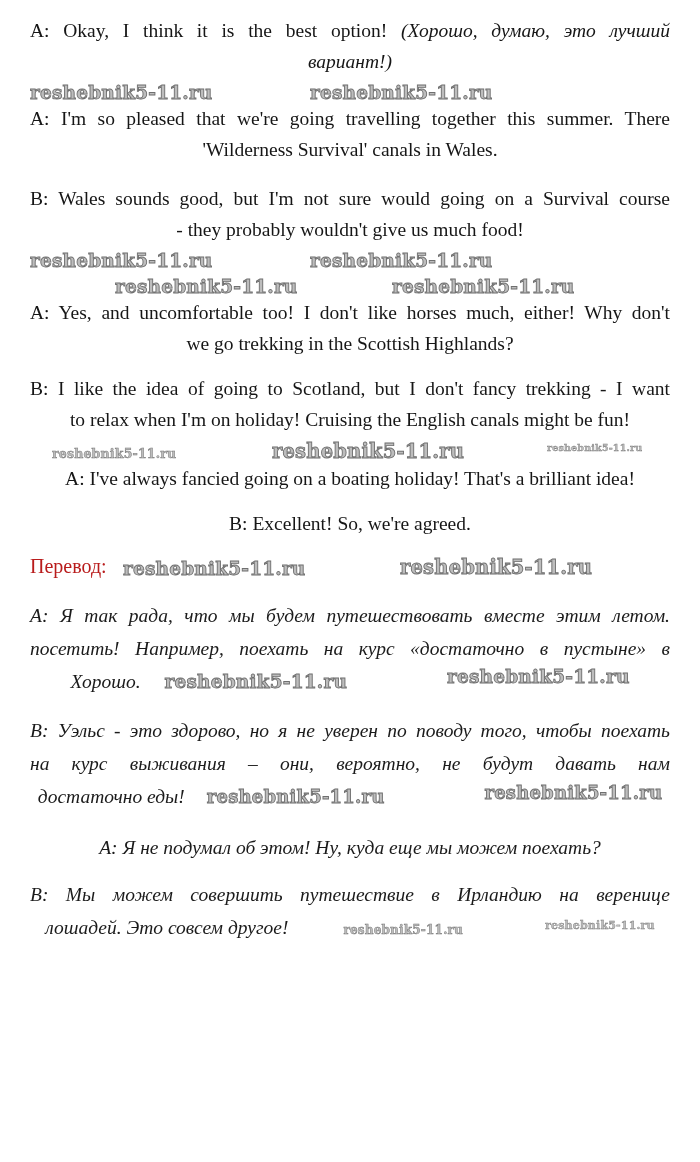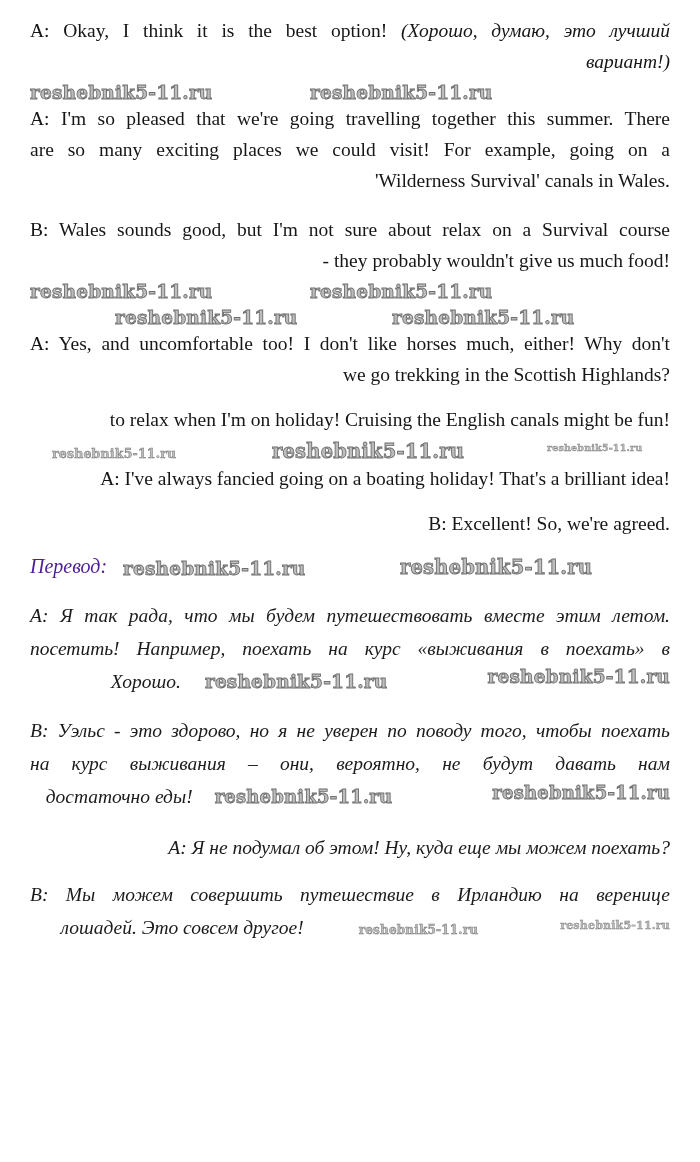--- a/index.html
+++ b/index.html
@@ -16,21 +16,21 @@
     width: 700px;
     height: 1132px;
     padding: 15px 30px 0 30px;
   }
   
   .para { margin: 0; }
   .ln {
     font-size: 19.5px;
     line-height: 31px;
     white-space: nowrap;
-    text-align: right;
+    text-align: center;
   }
   .ln.stretch {
     text-align: justify;
     text-align-last: justify;
   }
   .it { font-style: italic; }
   .ru .ln {
     font-style: italic;
     line-height: 33px;
     color: #1b1b1b;
@@ -61,22 +61,21 @@
   .raise5 { position: relative; top: -5px; }
   .raise10 { bottom: 10px !important; }
   .raise2  { bottom: 2px !important; }
   
   .perevod-row { position: relative; height: 30px; margin-top: 12px; }
   .perevod-row .wm { position: absolute; bottom: 2px; }
   .perevod-row .label {
     position: absolute;
     bottom: 3px;
     font-size: 20px;
-    color: #4c1d95;
-    font-style: italic;
+    color: #b91c1c;
   }
   
   .mt18 { margin-top: 18px; }
   .mt16 { margin-top: 16px; }
   .mt14 { margin-top: 14px; }
 </style>
 </head>
 <body>
 
 <div class="page">
@@ -86,26 +85,25 @@
     <div class="ln it">вариант!)</div>
   </div>
 
   <div class="wm-row">
     <span class="wm big" style="left:0;">reshebnik5-11.ru</span>
     <span class="wm big" style="left:280px;">reshebnik5-11.ru</span>
   </div>
 
   <div class="para">
     <div class="ln stretch">A: I'm so pleased that we're going travelling together this summer. There</div>
-    <div class="ln stretch">are so many exciting places we could visit! For example, going on a</div>
     <div class="ln">'Wilderness Survival' canals in Wales.</div>
   </div>
 
   <div class="para mt18">
-    <div class="ln stretch">B: Wales sounds good, but I'm not sure about relax on a Survival course</div>
+    <div class="ln stretch">B: Wales sounds good, but I'm not sure would going on a Survival course</div>
     <div class="ln">- they probably wouldn't give us much food!</div>
   </div>
 
   <div class="wm-row">
     <span class="wm big" style="left:0;">reshebnik5-11.ru</span>
     <span class="wm big" style="left:280px;">reshebnik5-11.ru</span>
   </div>
 
 
 
@@ -113,20 +111,21 @@
     <span class="wm big" style="left:85px;">reshebnik5-11.ru</span>
     <span class="wm big" style="left:362px;">reshebnik5-11.ru</span>
   </div>
 
   <div class="para">
     <div class="ln stretch">A: Yes, and uncomfortable too! I don't like horses much, either! Why don't</div>
     <div class="ln">we go trekking in the Scottish Highlands?</div>
   </div>
 
   <div class="para mt14">
+    <div class="ln stretch">B: I like the idea of going to Scotland, but I don't fancy trekking - I want</div>
     <div class="ln">to relax when I'm on holiday! Cruising the English canals might be fun!</div>
   </div>
 
   <div class="wm-row tall">
     <span class="wm small raise2" style="left:22px;">reshebnik5-11.ru</span>
     <span class="wm big2" style="left:242px;">reshebnik5-11.ru</span>
     <span class="wm tiny raise10" style="left:517px;">reshebnik5-11.ru</span>
   </div>
 
   <div class="para">
@@ -140,21 +139,21 @@
   <div class="perevod-row">
     <span class="wm big" style="left:93px;">reshebnik5-11.ru</span>
     <span class="label">Перевод:</span>
     <span class="wm big2" style="left:370px;">reshebnik5-11.ru</span>
   </div>
 
   <div class="ru">
 
     <div class="para mt18">
       <div class="ln stretch">А: Я так рада, что мы будем путешествовать вместе этим летом.</div>
-      <div class="ln stretch">посетить! Например, поехать на курс «выживания в поехать» в</div>
+      <div class="ln stretch">посетить! Например, поехать на курс «достаточно в пустыне» в</div>
       <div class="ln"><span>Хорошо.</span><span class="wm big" style="margin-left:24px;">reshebnik5-11.ru</span><span class="wm big raise5" style="margin-left:100px;">reshebnik5-11.ru</span></div>
     </div>
 
     <div class="para mt16">
       <div class="ln stretch">В: Уэльс - это здорово, но я не уверен по поводу того, чтобы поехать</div>
       <div class="ln stretch">на курс выживания – они, вероятно, не будут давать нам</div>
       <div class="ln"><span>достаточно еды!</span><span class="wm med" style="margin-left:22px;">reshebnik5-11.ru</span><span class="wm med raise4" style="margin-left:100px;">reshebnik5-11.ru</span></div>
     </div>
 
     <div class="para mt18">

